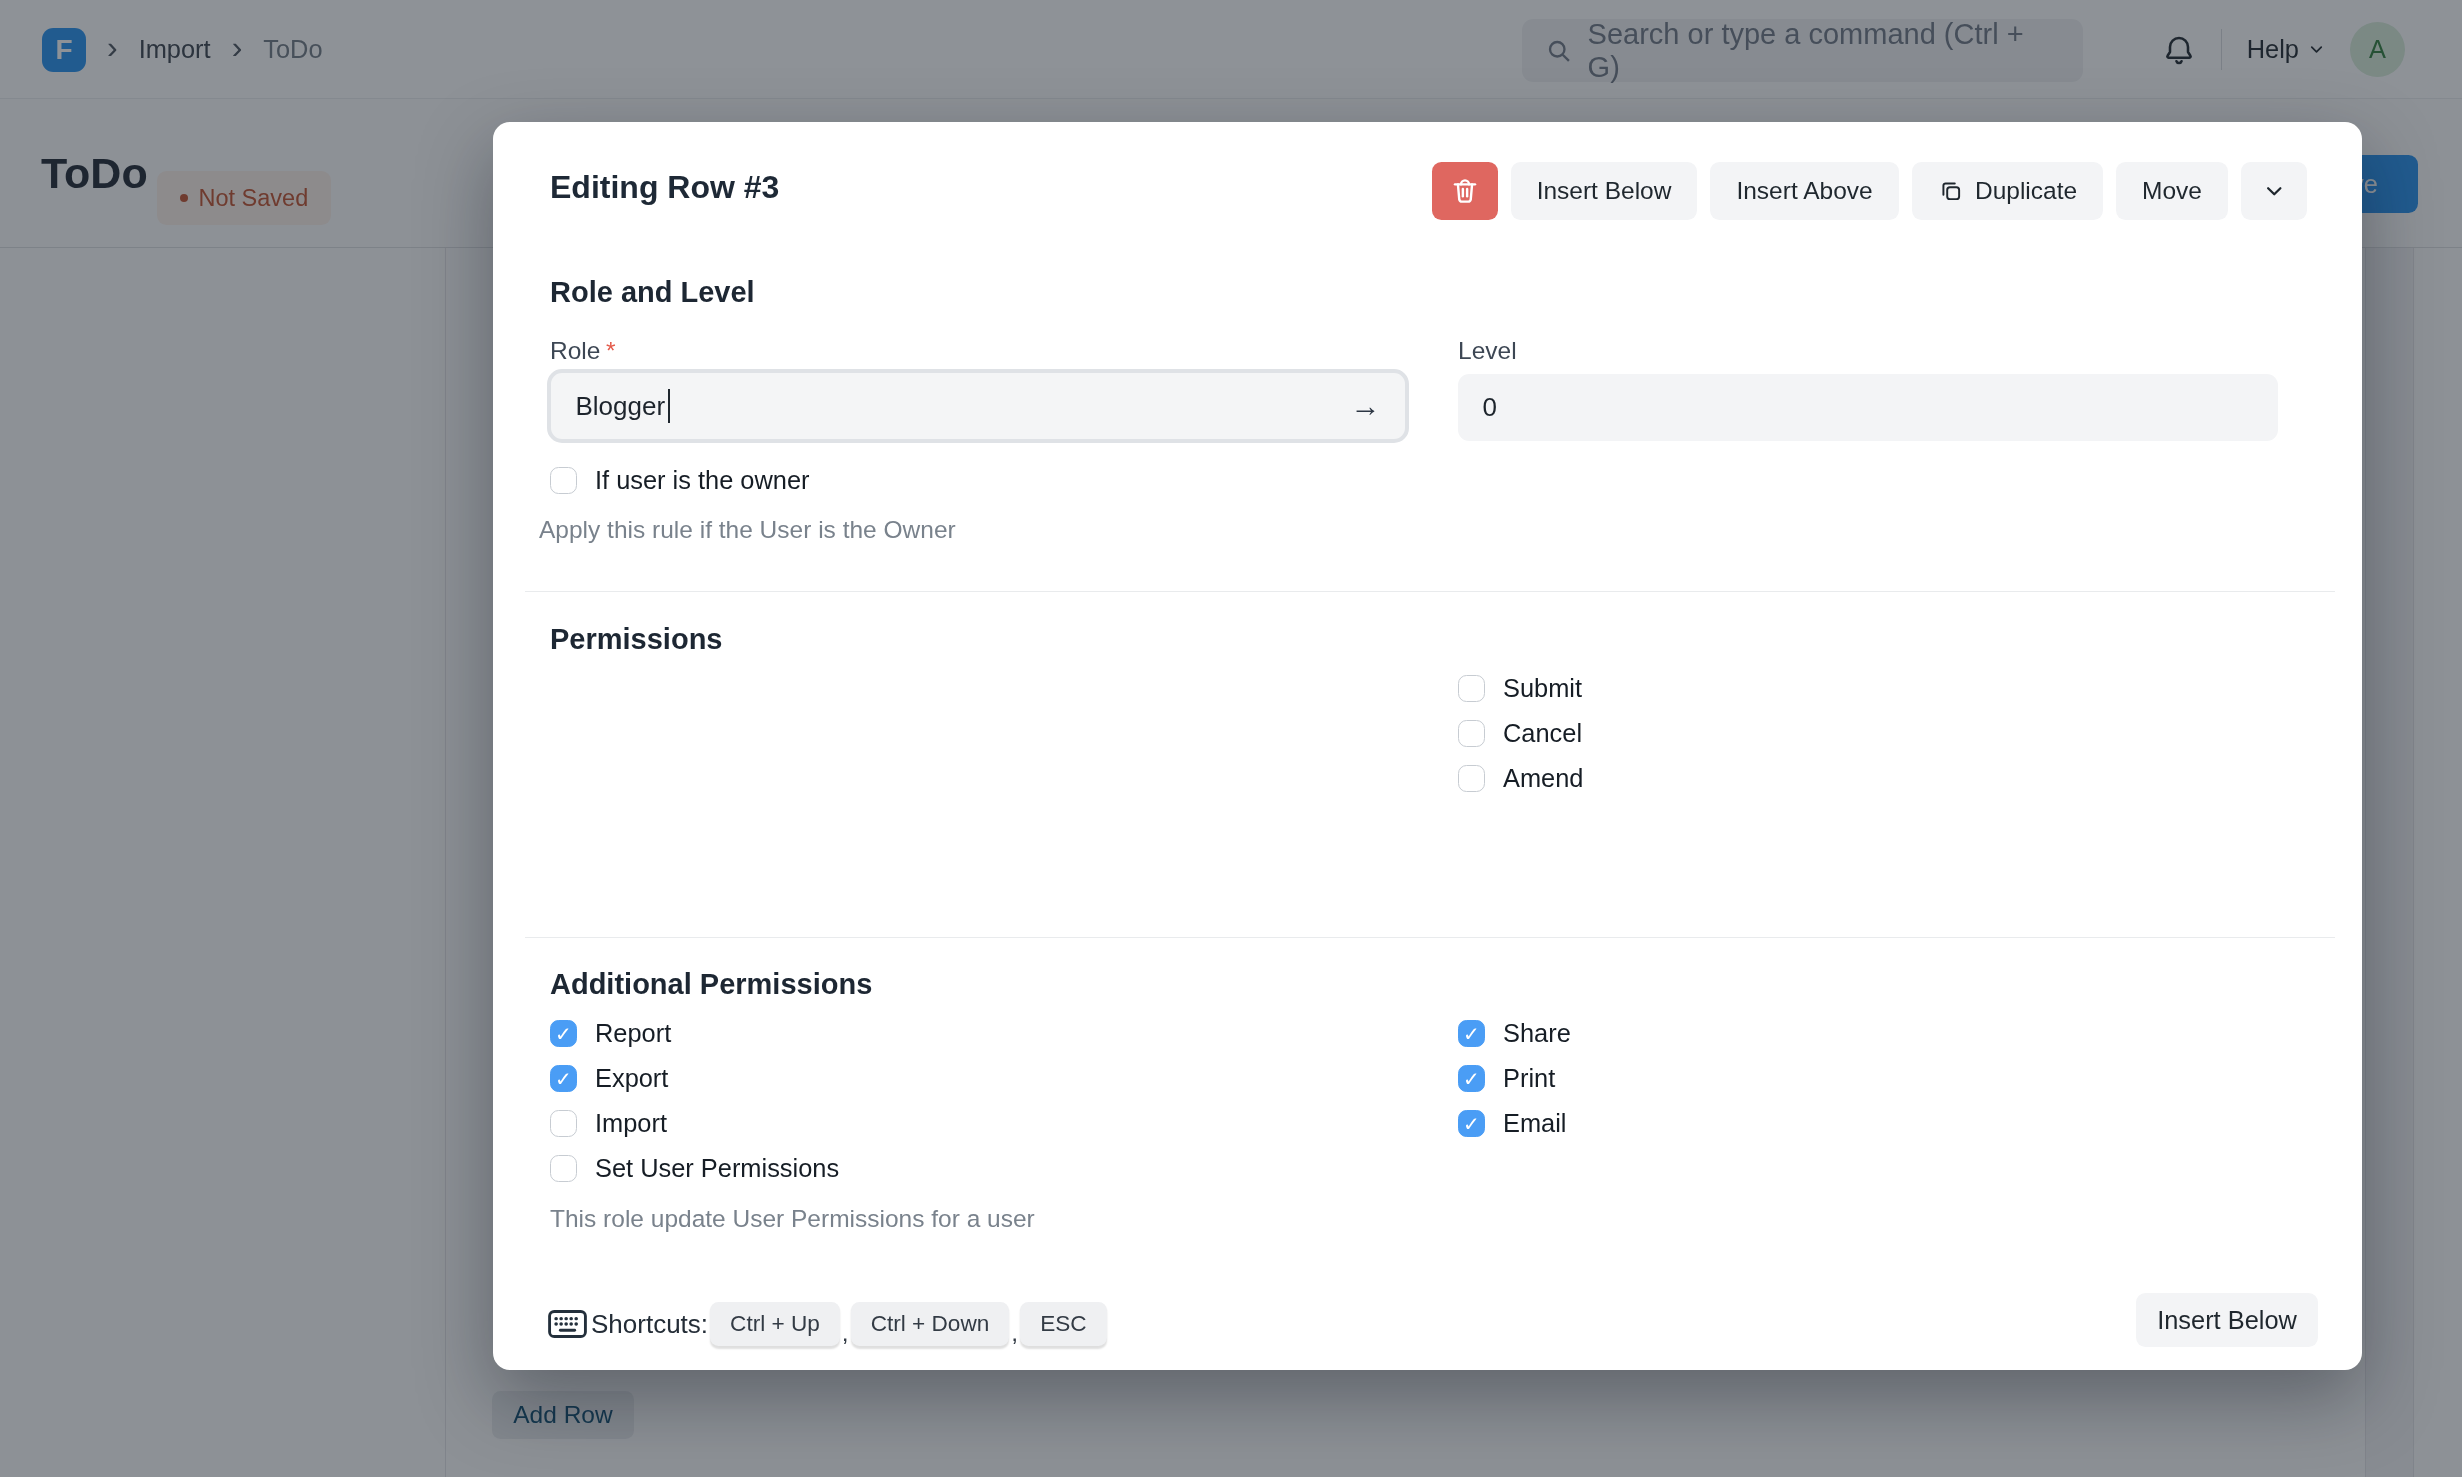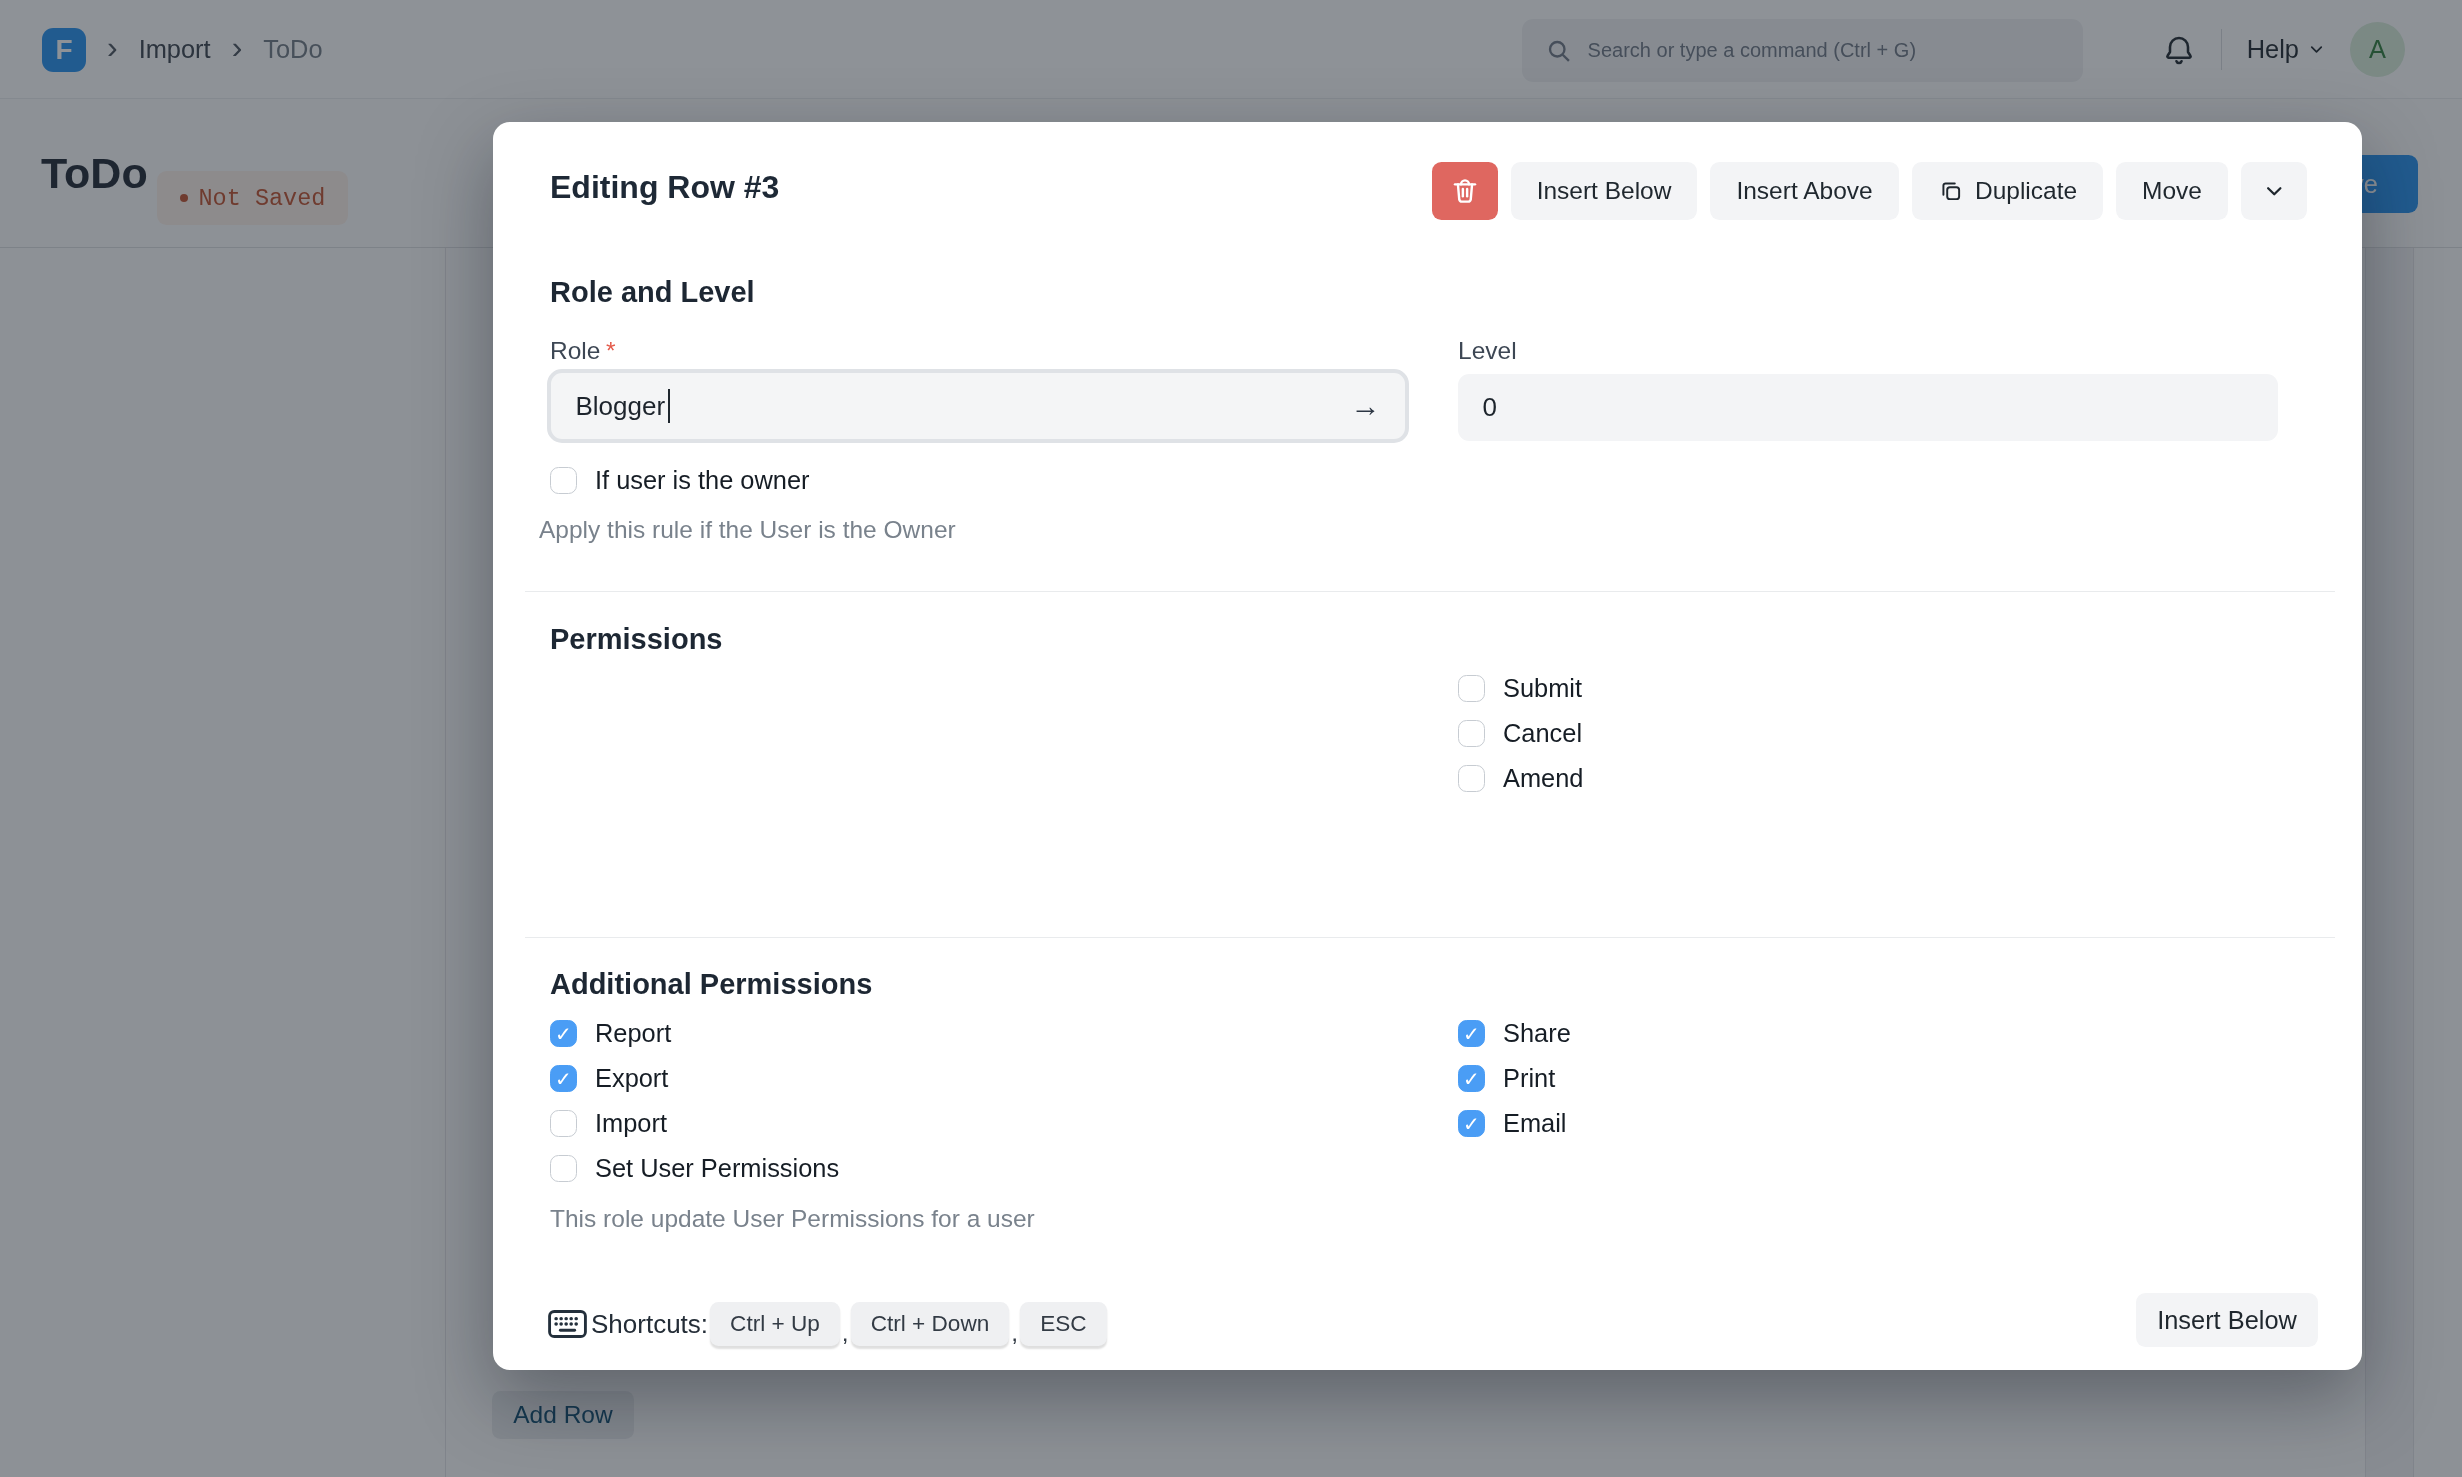--- a/index.html
+++ b/index.html
@@ -8,30 +8,30 @@
   .screen { position:relative; width:2462px; height:1477px; overflow:hidden; background:#fdfdfd; }
 
   
   .navbar { position:absolute; left:0; top:0; width:2462px; height:99px; background:#ffffff; border-bottom:0.9px solid #eaecef; }
   .nav-left { position:absolute; left:42px; top:0; height:99px; display:flex; align-items:center; gap:21px; }
   .logo { width:44px; height:44px; border-radius:11.3px; background:#2490ef; display:flex; align-items:center; justify-content:center; color:#fff; font-size:28px; font-weight:700; }
   .crumb-chev { font-size:32px; color:#4a525c; line-height:1; transform:translateY(-2.8px); }
   .crumb { font-size:25.4px; color:#3a424c; }
   .crumb.current { color:#717a84; }
   .search-pill { position:absolute; left:1522px; top:19px; width:561px; height:63px; border-radius:11.3px; background:#f0f1f3; display:flex; align-items:center; gap:15px; padding:0 22.6px; }
-  .search-pill .ph { font-size:20px; color:#6e7784; }
+  .search-pill .ph { font-size:29px; color:#6e7784; }
   .nav-right { position:absolute; right:57px; top:0; height:99px; display:flex; align-items:center; gap:24.5px; }
   .vdiv { width:0.9px; height:41px; background:#d8dbdf; }
   .help { display:flex; align-items:center; gap:7.5px; font-size:25.4px; color:#1f272e; }
   .avatar { width:55px; height:55px; border-radius:50%; background:#d8ecd9; display:flex; align-items:center; justify-content:center; font-size:25.4px; color:#2f7d3b; font-weight:500; }
 
   .page-title { position:absolute; left:41px; top:149px; font-size:43px; font-weight:700; color:#1f2733; }
   .badge { position:absolute; left:157px; top:171px; height:54px; border-radius:9.4px; background:#fdf0e9; display:flex; align-items:center; gap:10.4px; padding:0 22.6px; }
   .badge .dot { width:8.5px; height:8.5px; border-radius:50%; background:#c0512e; }
-  .badge .txt { font-size:23.5px; color:#c0512e;font-family:Liberation Mono, monospace; }
+  .badge .txt { font-size:23.5px; color:#c0512e; }
   .save-btn { position:absolute; left:2280px; top:155px; width:138px; height:58px; border-radius:9.4px; background:#2490ef; color:#fff; font-size:25.4px; display:flex; align-items:center; justify-content:center; }
   .header-line { position:absolute; left:0; top:247px; width:2462px; height:0.9px; background:#dcdee1; }
   .side-line { position:absolute; left:445px; top:248px; width:0.9px; height:1229px; background:#e2e3e6; }
   .grid-strip { position:absolute; left:2365px; top:248px; width:49px; height:1229px; background:#f3f3f4; border-left:0.9px solid #e2e3e6; border-right:0.9px solid #e2e3e6; }
   .add-row-btn { position:absolute; left:492px; top:1391px; width:142px; height:48px; border-radius:8.5px; background:#e9eaec; display:flex; align-items:center; justify-content:center; font-size:24.5px; color:#0c4a6e; }
 
   
   .backdrop { position:absolute; inset:0; background:rgba(30,37,48,0.5); z-index:5; }
   .modal { position:absolute; left:493px; top:122px; width:1869px; height:1248px; background:#fff; border-radius:17px; box-shadow:0 28px 75px rgba(10,15,25,0.35); z-index:6; }
   .modal-title { position:absolute; left:57px; top:47px; font-size:32px; font-weight:700; color:#1e2936; }

